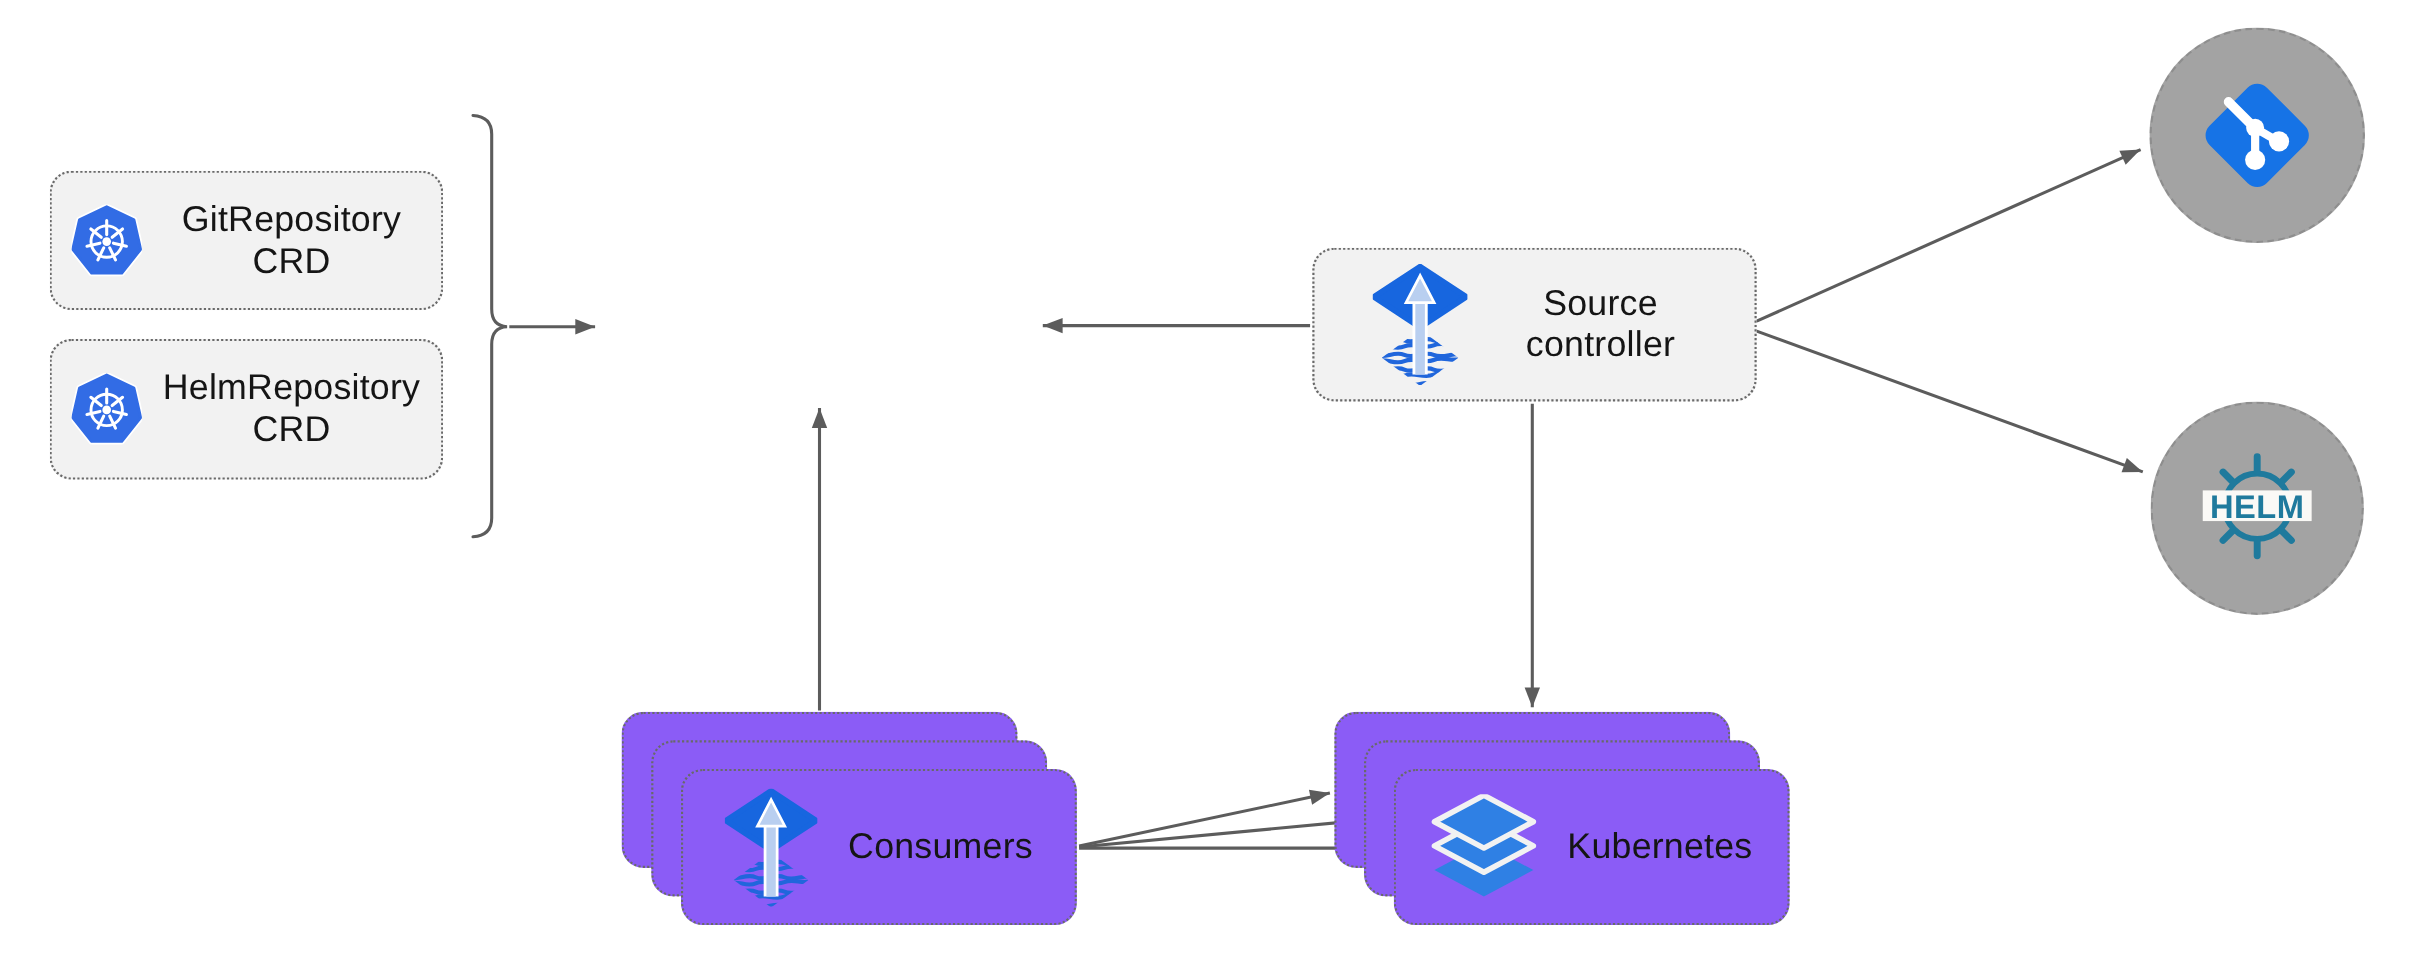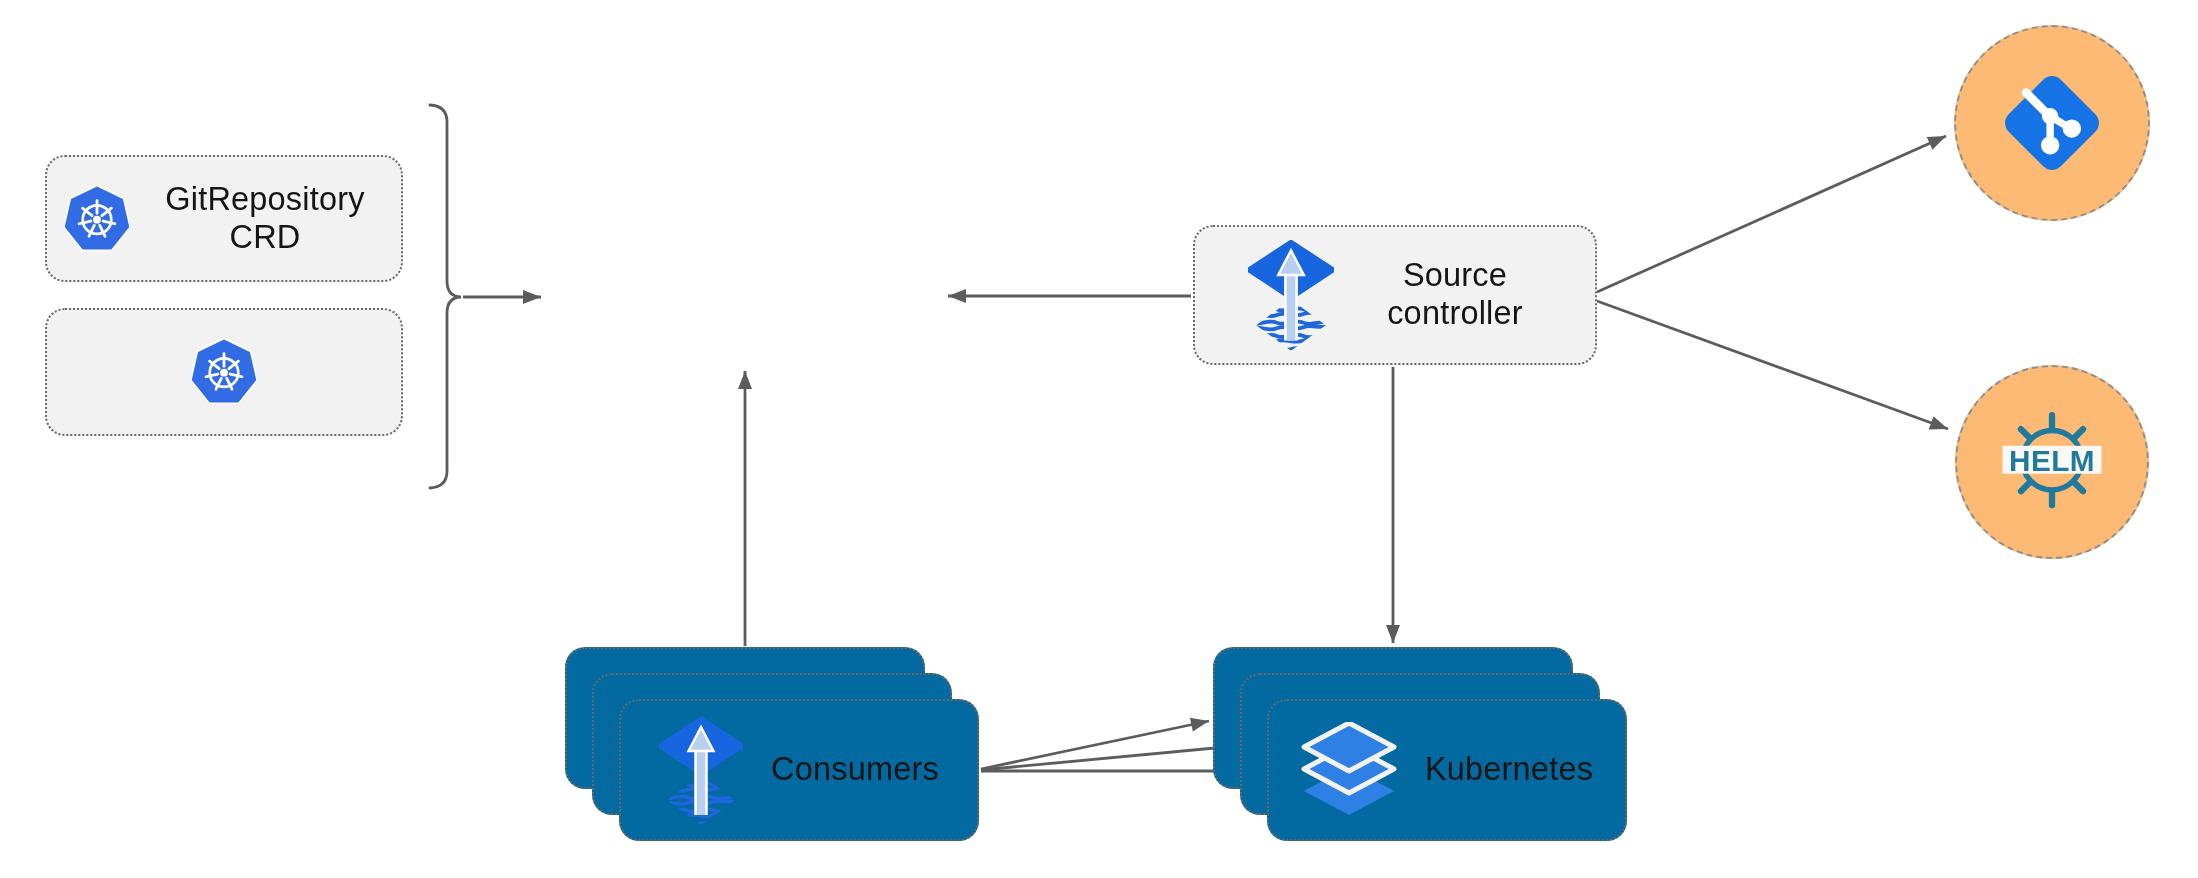--- a/index.html
+++ b/index.html
@@ -21,28 +21,28 @@
   .n-k8s    {left:545px; top:225px; width:398px; height:142px; gap:22px;}
   .n-source {left:1193px;top:225px; width:404px; height:140px; gap:34px;}
   .n-gitcrd .node-label,.n-helmcrd .node-label{max-width:236px;}
   .n-source .node-label{max-width:175px;}
   .n-k8s .node-label{white-space:nowrap;}
 
   
   .stack{position:absolute;width:414px;height:194px;}
   .stack-consumers{left:565px;top:647px;}
   .stack-artifacts{left:1213px;top:647px;}
-  .stack-layer{position:absolute;width:360px;height:142px;background:#0369a1;
+  .stack-layer{position:absolute;width:360px;height:142px;background:#8b5cf6;
                border:2.6px dotted #696969;border-radius:20px;box-sizing:border-box;}
   .stack-layer.l0{left:0;top:0;}
   .stack-layer.l1{left:27px;top:26px;}
   .stack-layer.l2{left:54px;top:52px;display:flex;align-items:center;justify-content:center;gap:28px;}
 
   
-  .endpoint{position:absolute;background:#fdba74;border:2.6px dashed #8e8e8e;border-radius:50%;
+  .endpoint{position:absolute;background:#a3a3a3;border:2.6px dashed #8e8e8e;border-radius:50%;
             box-sizing:border-box;display:flex;align-items:center;justify-content:center;}
   .ep-git {left:1954px;top:25px; width:196px;height:196px;}
   .ep-helm{left:1955px;top:365px;width:194px;height:194px;}
 </style>
 </head>
 <body>
 
 <div class="canvas">
 
   <svg class="connectors">
@@ -95,20 +95,21 @@
           <line x1="57.8" y1="46.8" x2="72.7" y2="34.9"></line>
           <line x1="59.7" y1="55.2" x2="78.3" y2="59.5"></line>
           <line x1="54.3" y1="62" x2="62.6" y2="79.1"></line>
           <line x1="45.7" y1="62" x2="37.4" y2="79.1"></line>
           <line x1="40.3" y1="55.2" x2="21.7" y2="59.5"></line>
           <line x1="42.2" y1="46.8" x2="27.3" y2="34.9"></line>
         </g>
         <circle cx="50" cy="53" r="6.2" fill="#ffffff"></circle>
       </svg>
     </span>
+    <div class="node-label">HelmRepository CRD</div>
   </div>
 
 
   <div class="node n-source">
     <span class="icon">
       <svg viewBox="0 0 84 107" width="86" height="110">
         <defs>
           <clipPath id="fluxclip-a">
               <path d="M42,58 L76,83 L42,108 L8,83 Z"></path>
             </clipPath>

